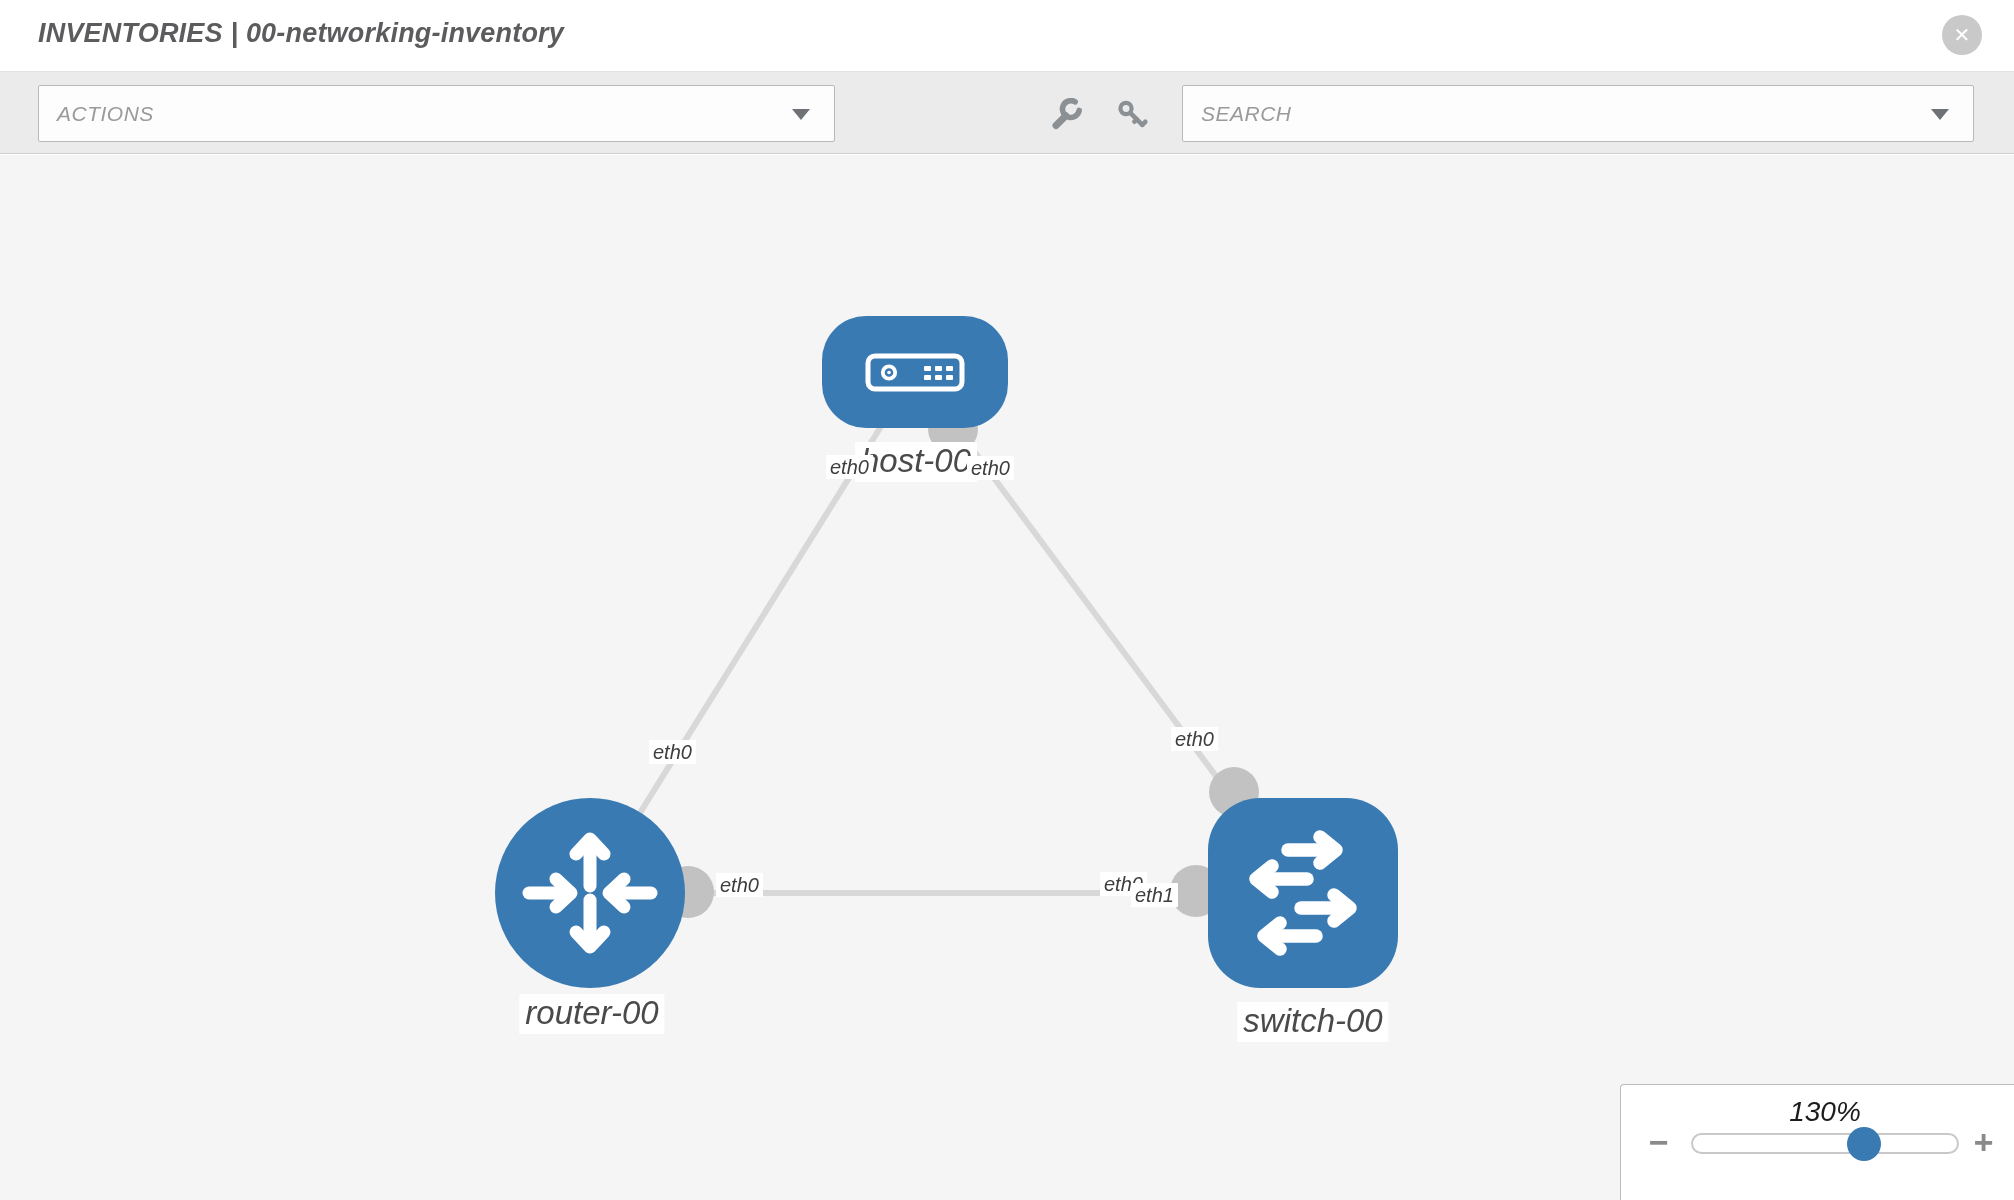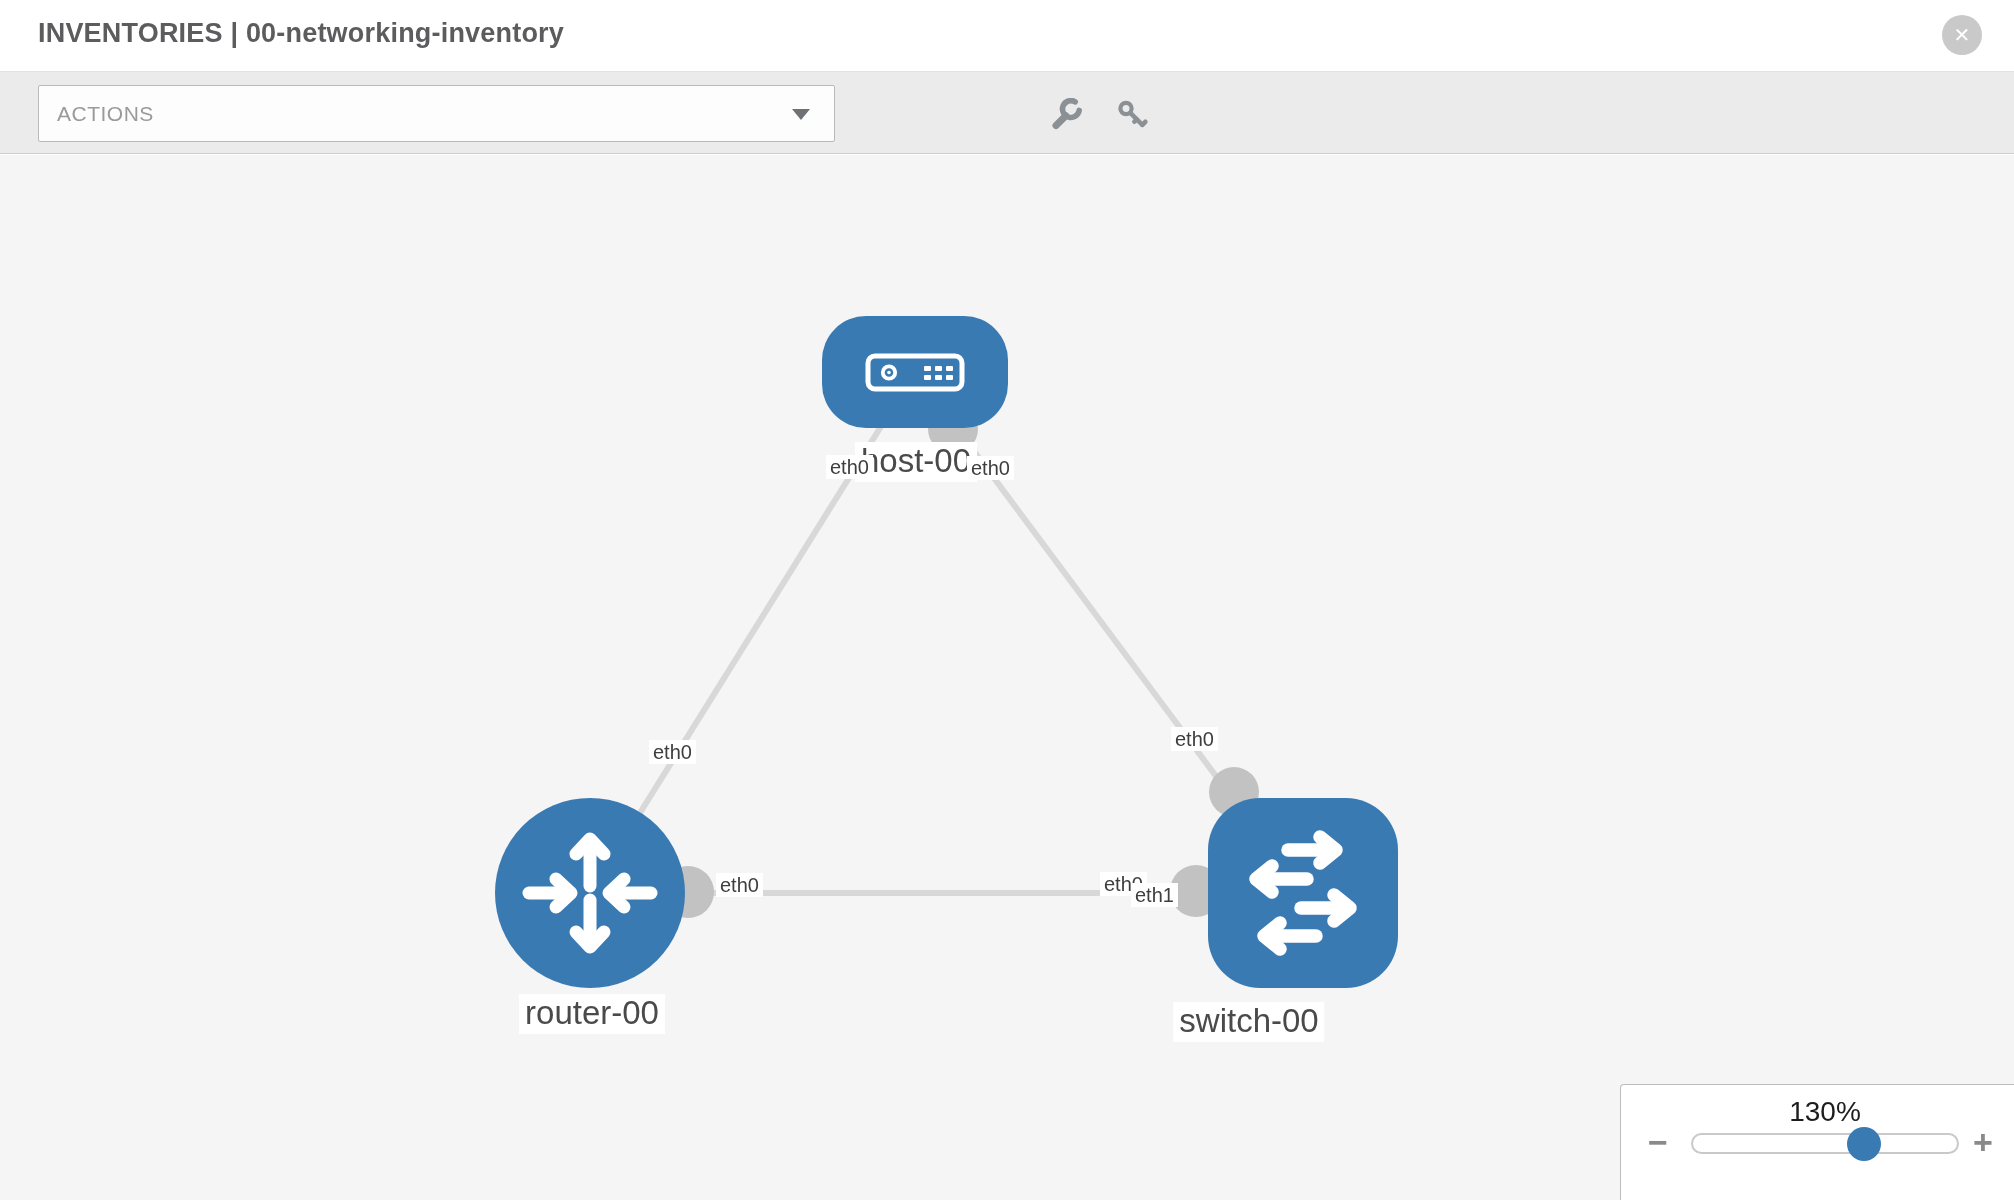--- a/index.html
+++ b/index.html
@@ -1,18 +1,18 @@
 <!DOCTYPE html>
 <html><head>
 <meta charset="utf-8">
 <style>
   * { box-sizing: border-box; margin: 0; padding: 0; }
   html, body { width: 2014px; height: 1200px; overflow: hidden; background: #ffffff;
     font-family: "Liberation Sans", "DejaVu Sans", sans-serif; }
-  #app { position: relative; width: 2014px; height: 1200px; }
+  #app { position: relative; width: 2014px; height: 1200px; font-style: italic; }
 
   
   .header { position: absolute; left: 0; top: 0; width: 2014px; height: 71px; background: #ffffff; }
   .page-title { position: absolute; left: 38px; top: 18px; font-size: 27px; font-weight: bold;
     color: #5c5c5e; letter-spacing: 0.2px; }
   .close-btn { position: absolute; left: 1942px; top: 15px; width: 40px; height: 40px;
     border-radius: 50%; background: #c9c9c9; cursor: pointer;
     display: flex; align-items: center; justify-content: center; }
   .close-btn span { color: #ffffff; font-size: 20px; font-weight: bold; line-height: 1; }
 
@@ -41,21 +41,21 @@
   .node { position: absolute; background: #3a7ab3; }
   #node-host   { left: 822px; top: 161px; width: 186px; height: 112px; border-radius: 44px; }
   #node-router { left: 495px; top: 643px; width: 190px; height: 190px; border-radius: 50%; }
   #node-switch { left: 1208px; top: 643px; width: 190px; height: 190px; border-radius: 52px; }
   .node svg { position: absolute; left: 0; top: 0; }
 
   .node-label { position: absolute; background: #ffffff; color: #4a4a4a; font-size: 33px;
     padding: 0px 6px 2px 6px; white-space: nowrap; transform: translateX(-50%); }
   #label-host   { left: 916px;  top: 287px; }
   #label-router { left: 592px;  top: 839px; }
-  #label-switch { left: 1249px; top: 847px; }
+  #label-switch { left: 1313px; top: 847px; }
 
   .port-label { position: absolute; background: #ffffff; color: #3e3e3e; font-size: 20px;
     padding: 1px 4px; white-space: nowrap; line-height: 1.1; }
   #port-hr-h { left: 826px;  top: 300px; }
   #port-hr-r { left: 649px;  top: 585px; }
   #port-hs-h { left: 967px;  top: 301px; }
   #port-hs-s { left: 1171px; top: 572px; }
   #port-rs-r { left: 716px;  top: 718px; }
   #port-rs-hidden { left: 1100px; top: 717px; z-index: 1; }
   #port-rs-s { left: 1131px; top: 716px; z-index: 2; margin-top: 12px; }
@@ -105,20 +105,24 @@
       <svg width="34" height="34" viewBox="0 0 34 34">
         <g fill="none" stroke="#8b9095" stroke-width="4.6" stroke-linecap="round">
           <circle cx="11" cy="10.5" r="5.6" stroke-width="4.2"></circle>
           <path d="M15.3 14.8 L27.3 26.8"></path>
           <path d="M27.3 26.8 L30.3 23.8"></path>
           <path d="M21.8 21.3 L19.4 23.7"></path>
         </g>
       </svg>
     </div>
 
+    <div class="select-box" id="search-select">
+      <span class="sel-label">SEARCH</span>
+      <span class="caret"></span>
+    </div>
   </div>
 
   <div class="canvas">
 
     <svg class="net-svg" width="2014" height="1045" viewBox="0 0 2014 1045">
 
       <g stroke="#d8d8d8" stroke-width="6" fill="none">
         <line x1="915" y1="217" x2="590" y2="738"></line>
         <line x1="915" y1="217" x2="1303" y2="738"></line>
         <line x1="590" y1="738" x2="1303" y2="738"></line>

